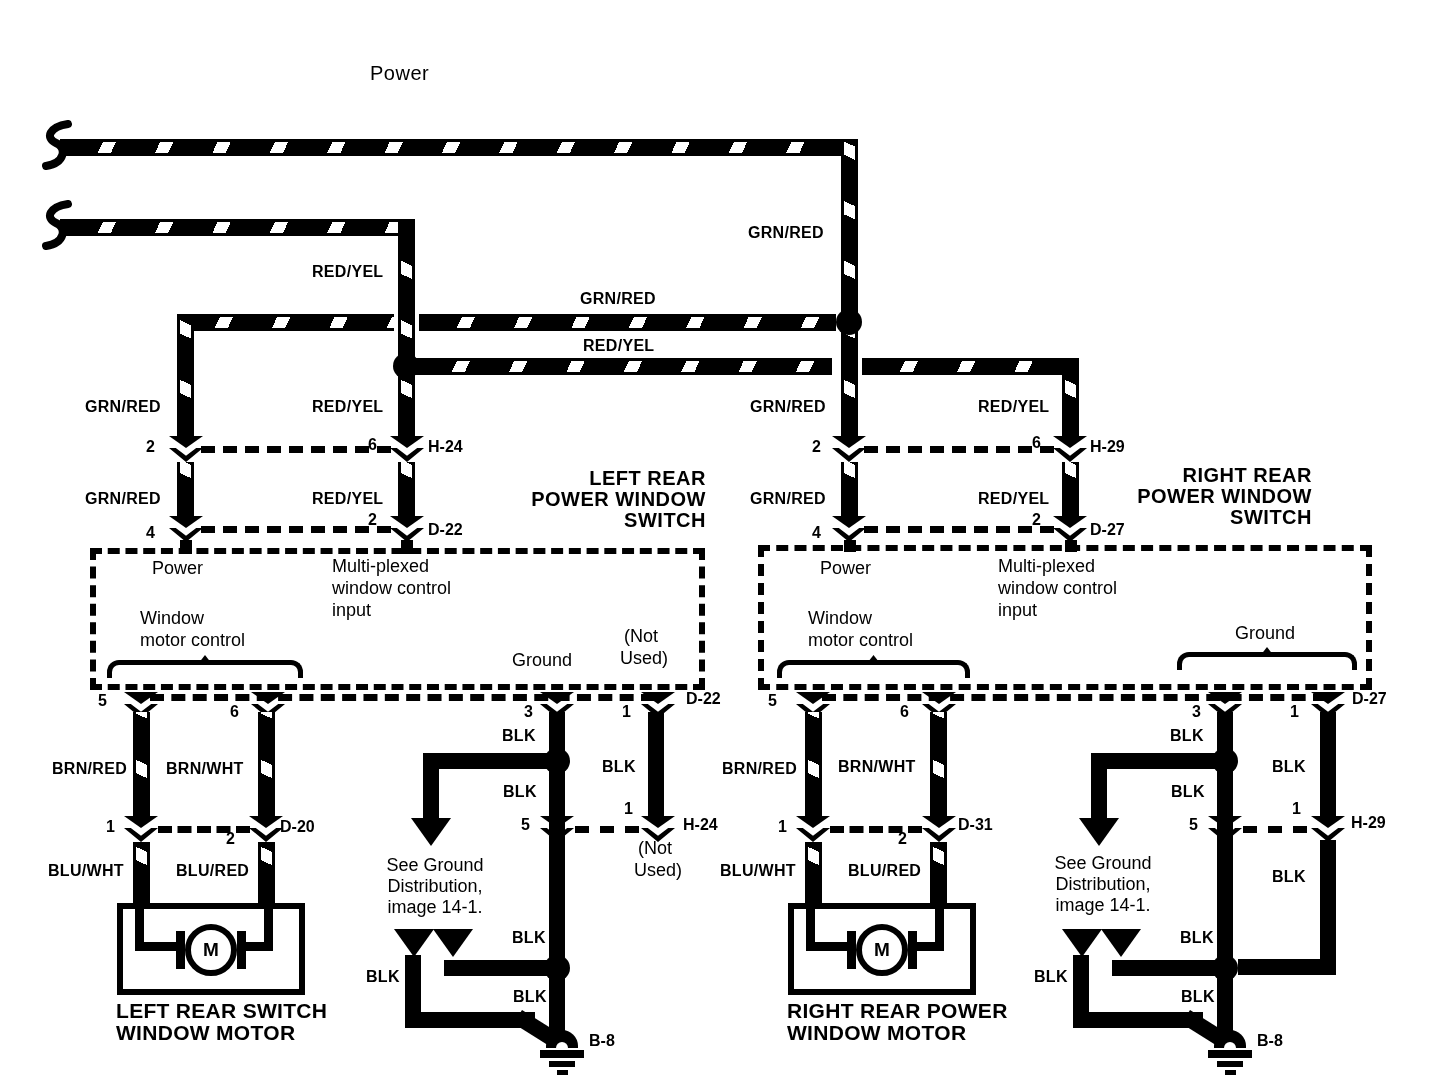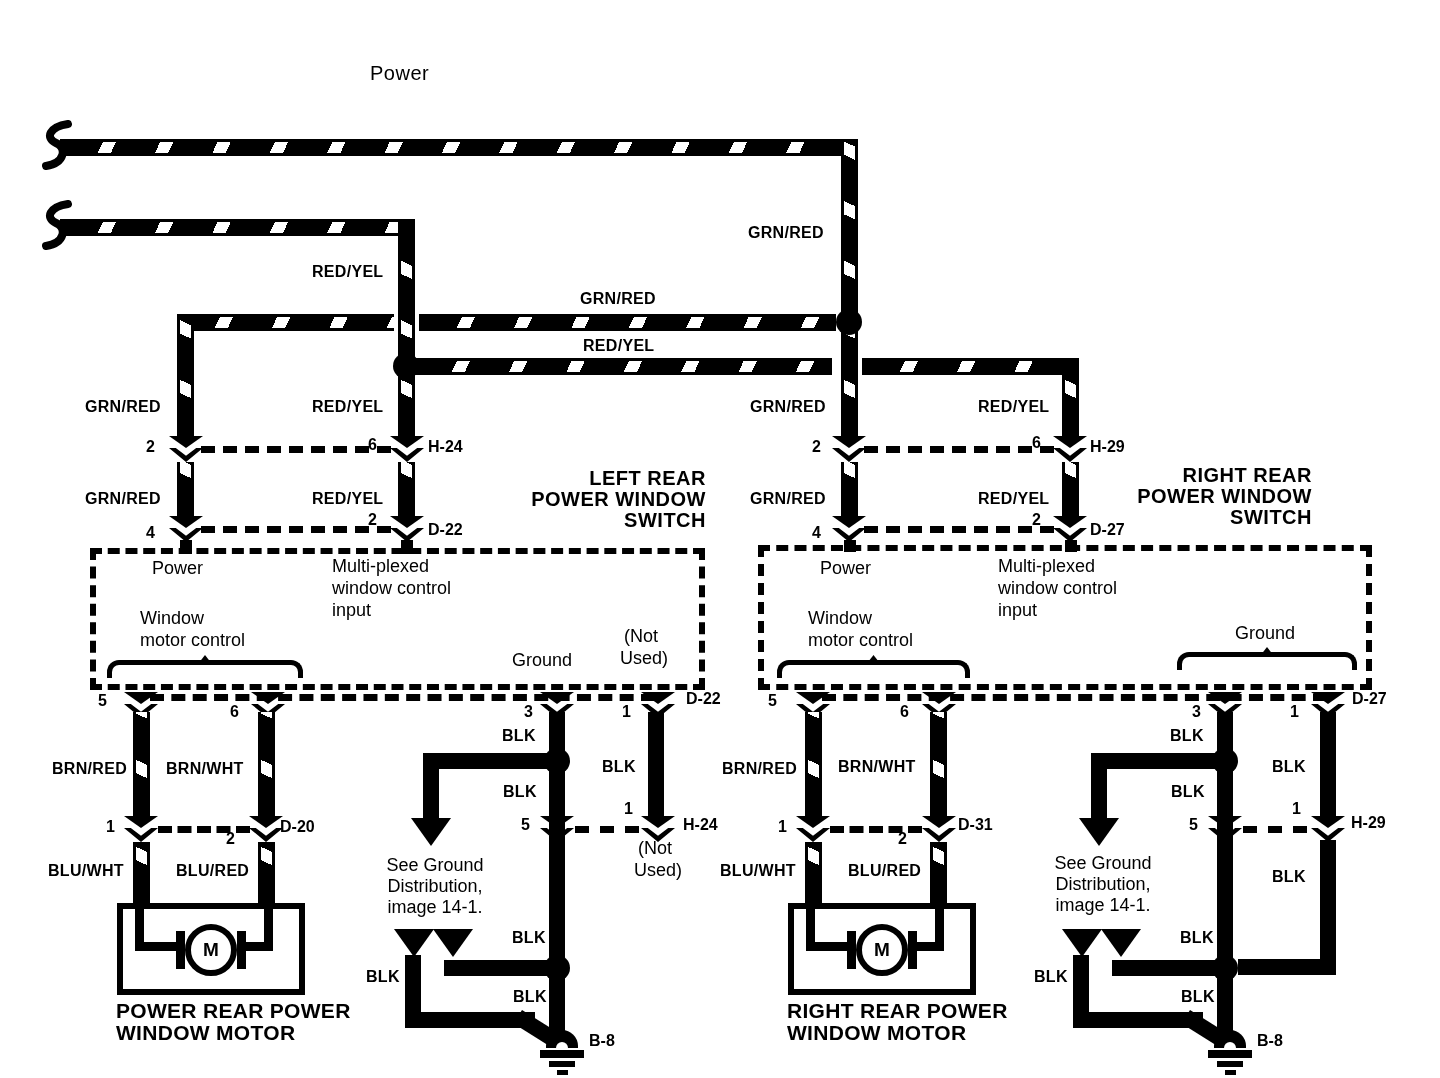--- a/index.html
+++ b/index.html
@@ -211,21 +211,21 @@
   <div class="sw" style="left:135px;top:909px;width:9px;height:42px;"></div>
   <div class="sw" style="left:135px;top:942px;width:42px;height:9px;"></div>
   <div class="sw" style="left:176px;top:931px;width:9px;height:38px;"></div>
   <div class="mcirc" style="left:185px;top:924px;">
       <span>M</span>
     </div>
   <div class="sw" style="left:237px;top:931px;width:9px;height:38px;"></div>
   <div class="sw" style="left:246px;top:942px;width:27px;height:9px;"></div>
   <div class="sw" style="left:264px;top:909px;width:9px;height:42px;"></div>
   <div class="mt" style="left:116px;top:1000px;">
-    <div>POWER REAR POWER</div>
+    <div>LEFT REAR SWITCH</div>
     <div>WINDOW MOTOR</div>
   </div>
 
   <div class="vw" style="left:805px;top:712px;height:106px;"></div>
   <div class="vw" style="left:930px;top:712px;height:106px;"></div>
   <div class="wl" style="left:722px;top:760px;">BRN/RED</div>
   <div class="wl" style="left:838px;top:758px;">BRN/WHT</div>
 
   <div class="dash" style="left:830px;top:826px;width:92px;"></div>
   <div class="conn" style="left:796px;top:816px;"></div>

